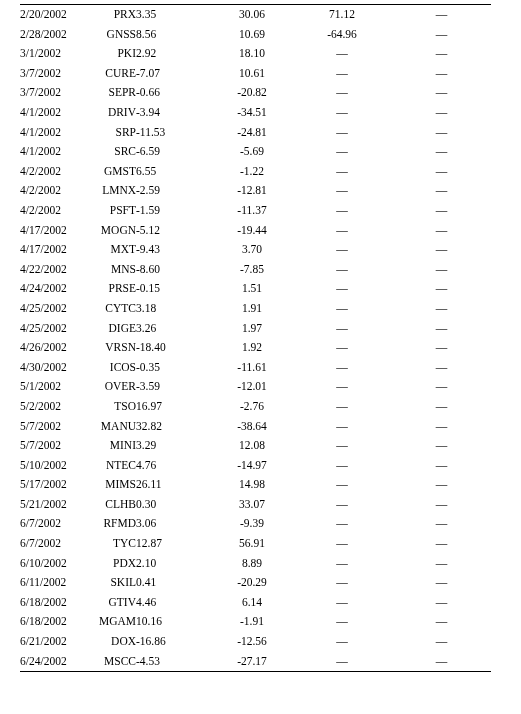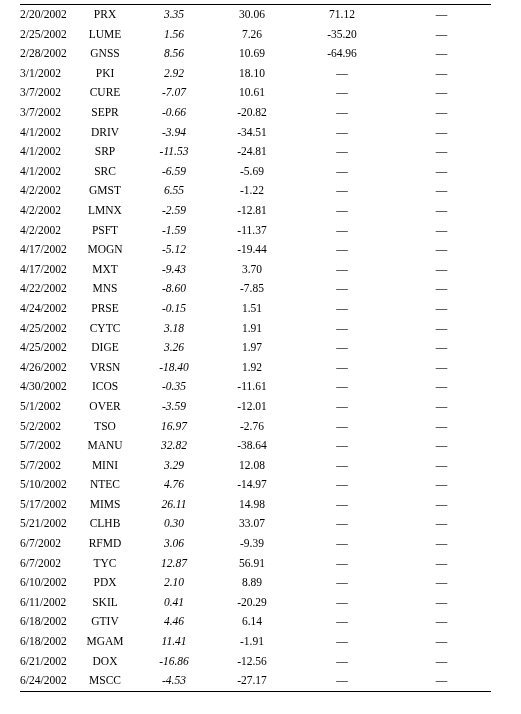--- a/index.html
+++ b/index.html
@@ -57,27 +57,25 @@
   col.c-num1   { width: 76px; }
   col.c-num2   { width: 80px; }
   col.c-dash1  { width: 100px; }
   col.c-dash2  { width: 99px; }
 
   td.cell-date {
     text-align: left;
     padding-left: 5px;
   }
   td.cell-ticker {
-    text-align: center;
+    text-align: right;
     padding-left: 6px;
   }
   td.cell-num-1 {
-    text-align: center;
     padding-right: 6px;
-    font-style: italic;
   }
   td.cell-num-2 {
     text-align: center;
     padding-left: 26px;
   }
   td.cell-num-3 {
     text-align: center;
     padding-right: 20px;
     margin-top: 44px;
   }
@@ -108,28 +106,20 @@
       <tbody id="table-body">
           <tr>
             <td class="cell-date">2/20/2002</td>
             <td class="cell-ticker">PRX</td>
             <td class="cell-num-1">3.35</td>
             <td class="cell-num-2">30.06</td>
             <td class="cell-num-3">71.12</td>
             <td class="cell-num-4"><span class="emdash">—</span></td>
           </tr>
           <tr>
-            <td class="cell-date">2/25/2002</td>
-            <td class="cell-ticker">LUME</td>
-            <td class="cell-num-1">1.56</td>
-            <td class="cell-num-2">7.26</td>
-            <td class="cell-num-3">-35.20</td>
-            <td class="cell-num-4"><span class="emdash">—</span></td>
-          </tr>
-          <tr>
             <td class="cell-date">2/28/2002</td>
             <td class="cell-ticker">GNSS</td>
             <td class="cell-num-1">8.56</td>
             <td class="cell-num-2">10.69</td>
             <td class="cell-num-3">-64.96</td>
             <td class="cell-num-4"><span class="emdash">—</span></td>
           </tr>
           <tr>
             <td class="cell-date">3/1/2002</td>
             <td class="cell-ticker">PKI</td>
@@ -358,21 +348,21 @@
             <td class="cell-date">6/18/2002</td>
             <td class="cell-ticker">GTIV</td>
             <td class="cell-num-1">4.46</td>
             <td class="cell-num-2">6.14</td>
             <td class="cell-num-3"><span class="emdash">—</span></td>
             <td class="cell-num-4"><span class="emdash">—</span></td>
           </tr>
           <tr>
             <td class="cell-date">6/18/2002</td>
             <td class="cell-ticker">MGAM</td>
-            <td class="cell-num-1">11.41</td>
+            <td class="cell-num-1">10.16</td>
             <td class="cell-num-2">-1.91</td>
             <td class="cell-num-3"><span class="emdash">—</span></td>
             <td class="cell-num-4"><span class="emdash">—</span></td>
           </tr>
           <tr>
             <td class="cell-date">6/21/2002</td>
             <td class="cell-ticker">DOX</td>
             <td class="cell-num-1">-16.86</td>
             <td class="cell-num-2">-12.56</td>
             <td class="cell-num-3"><span class="emdash">—</span></td>

